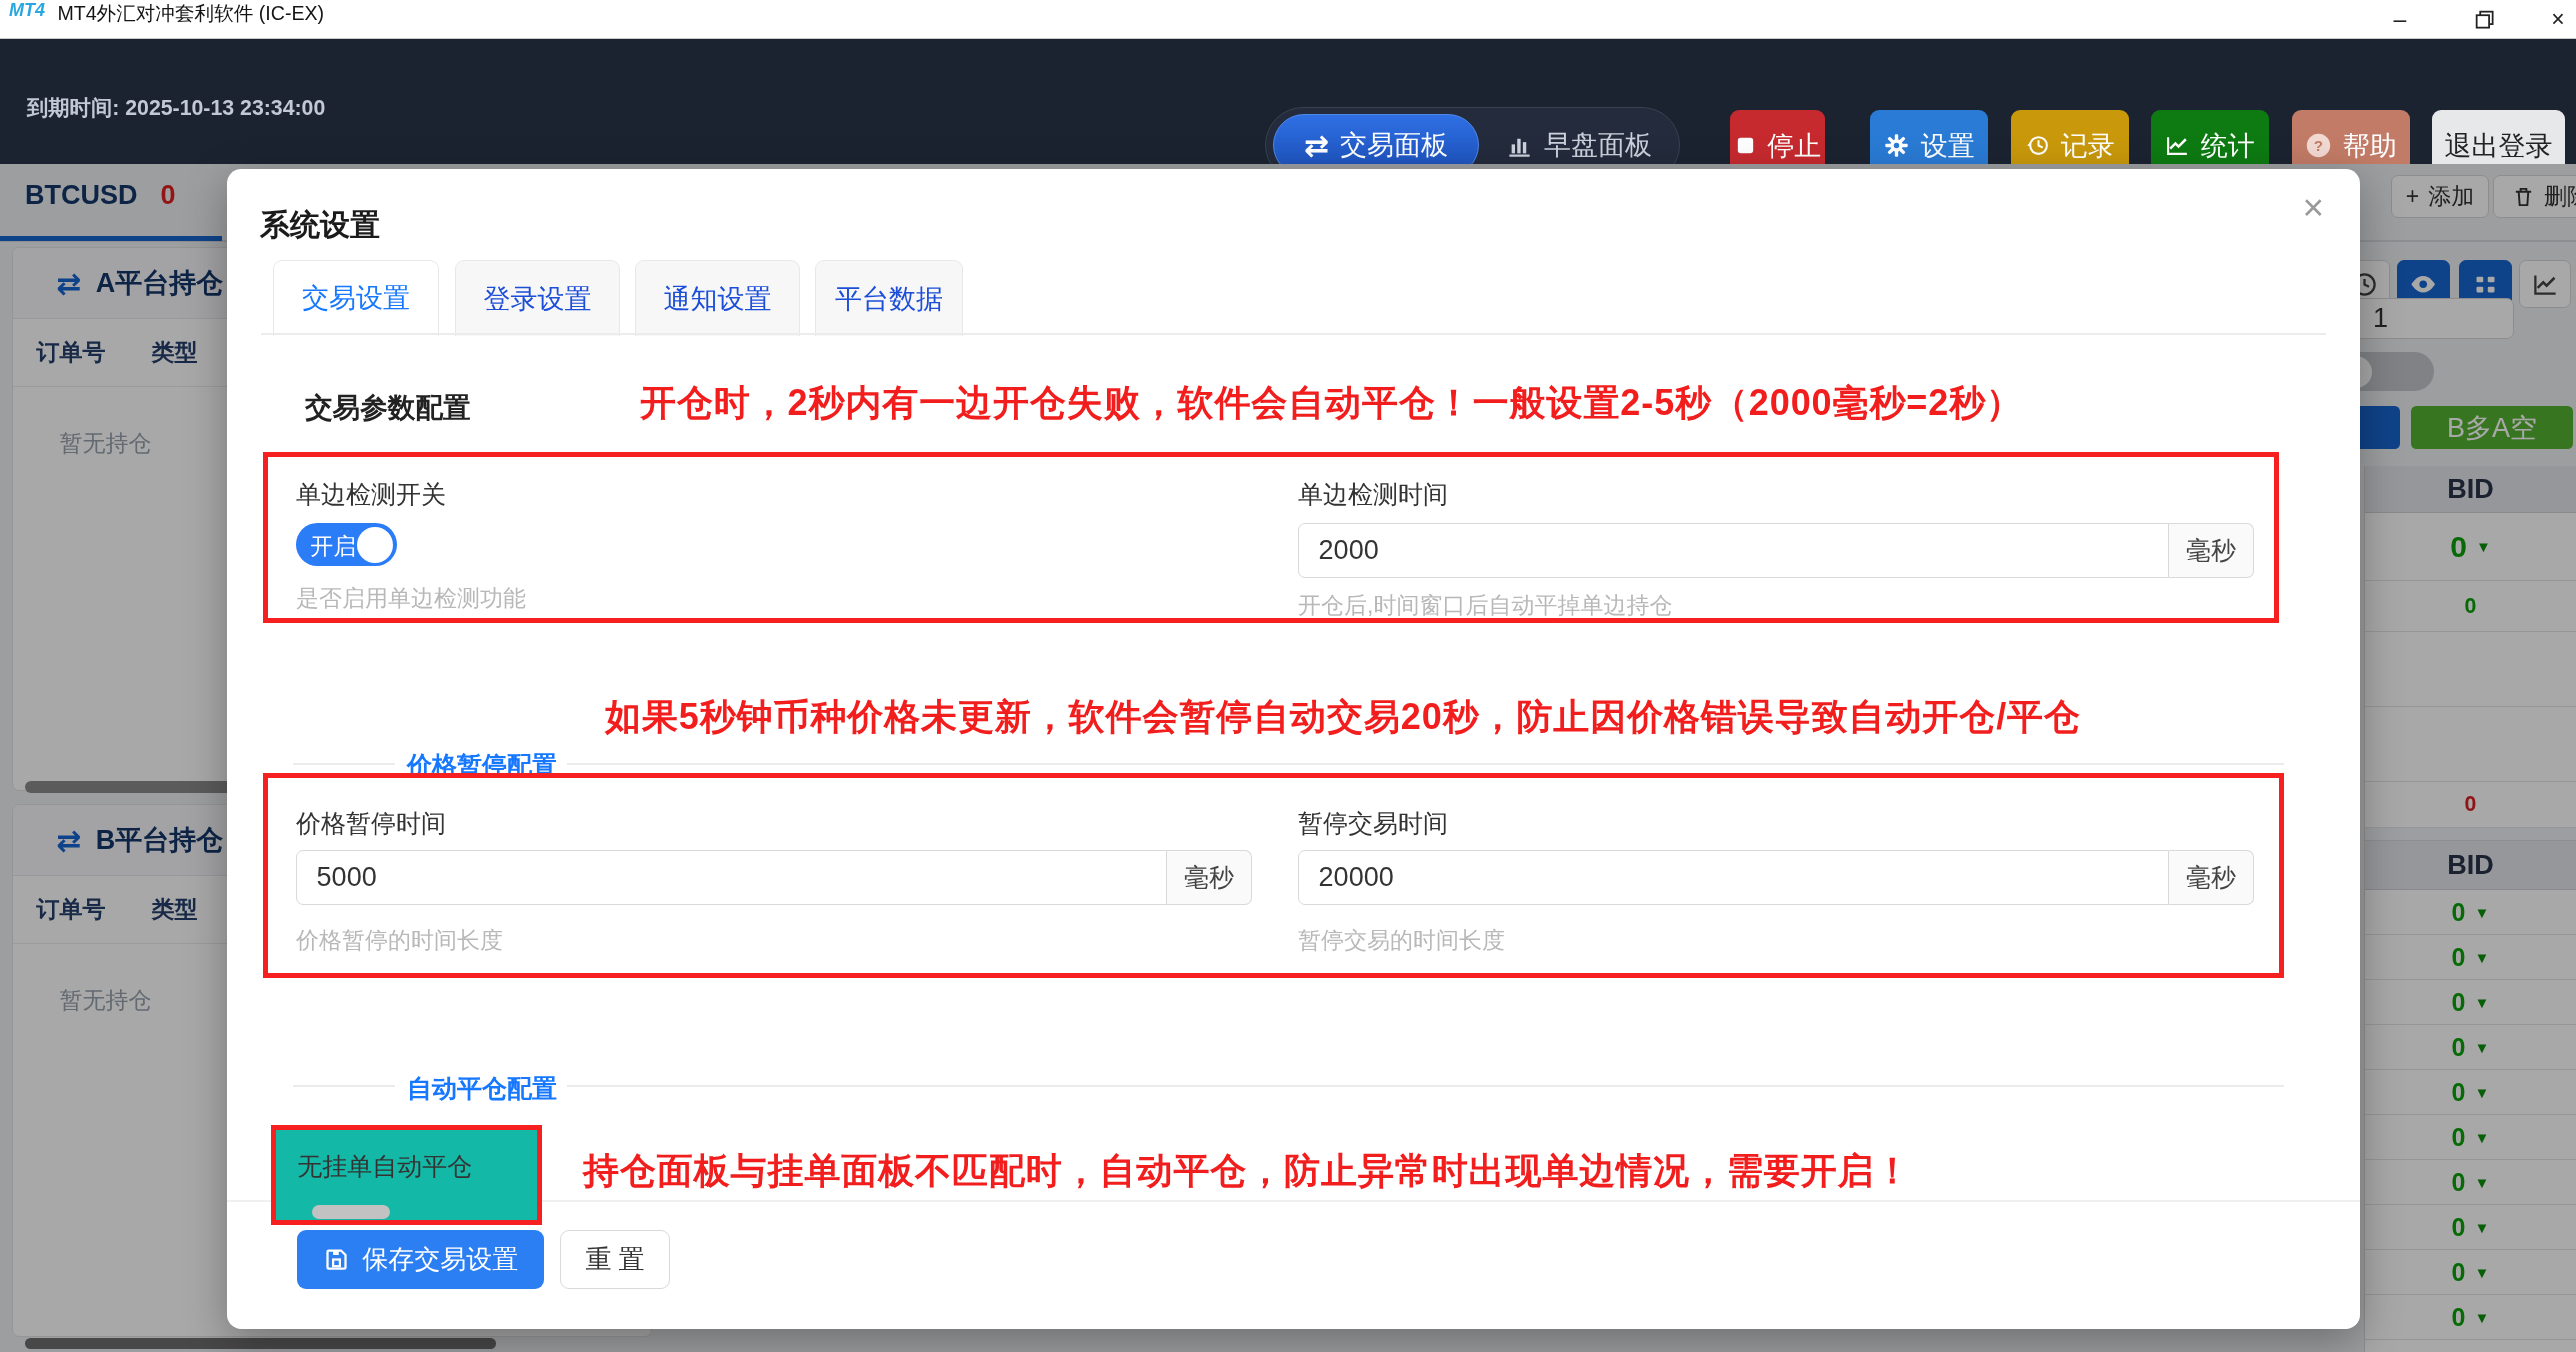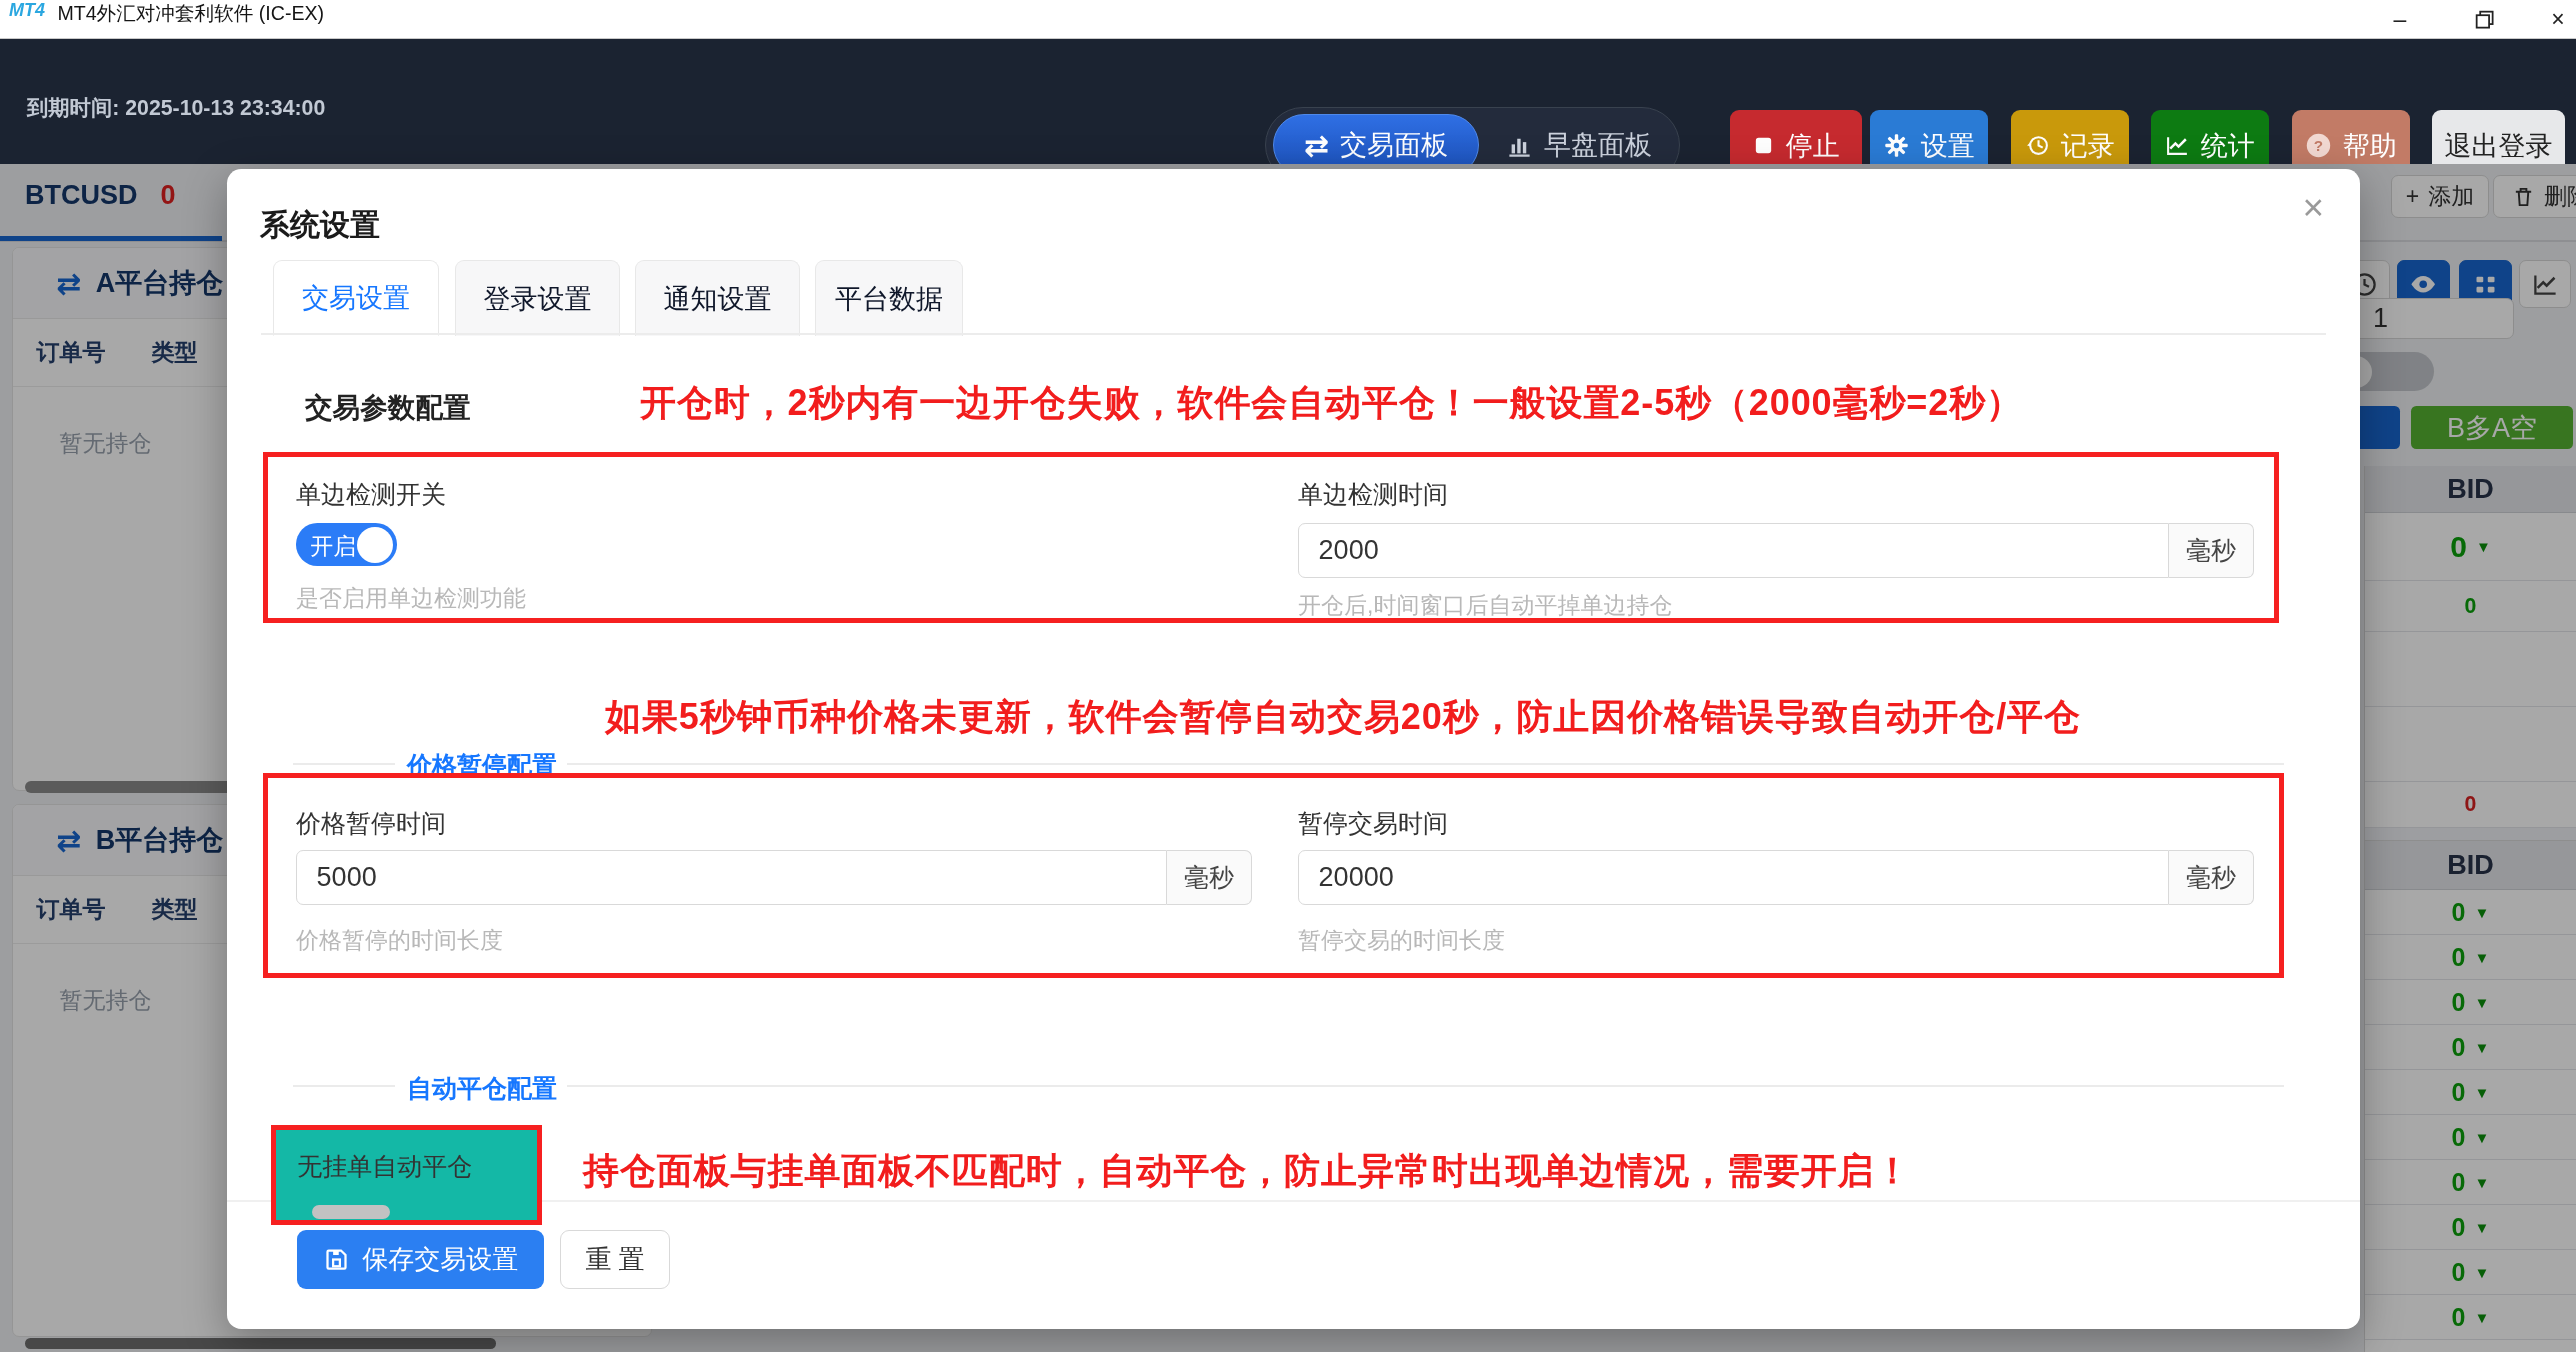--- a/index.html
+++ b/index.html
@@ -57,21 +57,21 @@
   .bid-mid{font-size:25px;font-weight:bold;color:#0ca10c}
   .caret{font-size:15px;color:#0a8f0a;font-weight:bold}
   .bid-spacer{height:13.3px;background:#eef0f4;border-bottom:0.9px solid #d8d8d8}
 
   .dim{position:absolute;left:0;top:164px;width:2576px;height:1188px;background:rgba(0,0,0,0.34);z-index:5}
 
   
   .modal{position:absolute;left:227px;top:169px;width:2133px;height:1160px;background:#fff;border-radius:14.2px;box-shadow:0 12.4px 44px rgba(0,0,0,.3);z-index:10}
   .m-title{position:absolute;left:33px;top:36px;font-size:30px;font-weight:bold;color:#1b1b1b}
   .m-close{position:absolute;right:36px;top:19.6px;font-size:37px;color:#9a9a9a;line-height:1;cursor:pointer}
-  .m-tab{position:absolute;top:91px;height:76px;border:1.8px solid #e8e8e8;border-bottom:none;border-radius:9px 9px 0 0;background:#f7f7f8;display:flex;align-items:center;justify-content:center;font-size:27px;color:#0f172a;cursor:pointer}
+  .m-tab{position:absolute;top:91px;height:76px;border:1.8px solid #e8e8e8;border-bottom:none;border-radius:9px 9px 0 0;background:#f7f7f8;display:flex;align-items:center;justify-content:center;font-size:27px;color:#1d4ed8;cursor:pointer}
   .m-tab.active{background:#fff;color:#1677ff;border-bottom:1.8px solid #fff}
   .m-tabline{position:absolute;left:34px;right:34px;top:164px;height:1.8px;background:#ececec}
   .sec-title{position:absolute;font-size:27.6px;font-weight:bold;color:#222}
   .annotation{position:absolute;font-size:36px;font-weight:bold;color:#f21d1d;white-space:nowrap;letter-spacing:0.9px}
   .redbox{position:absolute;border:5.3px solid #f62020}
   .f-label{position:absolute;font-size:25px;color:#333}
   .f-helper{position:absolute;font-size:23px;color:#b8b8b8}
   .toggle-on{position:absolute;width:101px;height:43px;border-radius:21.3px;background:#2b7cf7;color:#fff}
   .toggle-on .t-txt{position:absolute;left:14.2px;top:8px;font-size:23px}
   .toggle-on .knob{position:absolute;right:3.6px;top:3.6px;width:36px;height:36px;border-radius:50%;background:#fff}
@@ -115,21 +115,21 @@
       <div class="pill-inactive">
         <svg width="27" height="27" viewBox="0 0 24 24">
             <path d="M3 21h18" stroke="#ccd2dd" stroke-width="2"></path>
             <rect x="5" y="11" width="3" height="8" fill="#ccd2dd"></rect>
             <rect x="10" y="6" width="3" height="13" fill="#ccd2dd"></rect>
             <rect x="15" y="9" width="3" height="10" fill="#ccd2dd"></rect>
           </svg>
         <span>早盘面板</span>
       </div>
     </div>
-    <button class="hbtn" style="left:1730px;width:132px;background:#c62a2f">
+    <button class="hbtn" style="left:1730px;width:95px;background:#c62a2f">
       <svg width="23" height="23" viewBox="0 0 24 24">
           <rect x="4" y="4" width="16" height="16" rx="3" fill="#fff"></rect>
         </svg>
       <span>停止</span>
     </button>
     <button class="hbtn" style="left:1870px;width:118px;background:#2a7bd5">
       <svg width="27" height="27" viewBox="0 0 24 24">
           <g fill="#fff">
             <rect x="10.5" y="2" width="3" height="6" rx="1"></rect>
             <rect x="10.5" y="16" width="3" height="6" rx="1"></rect>

